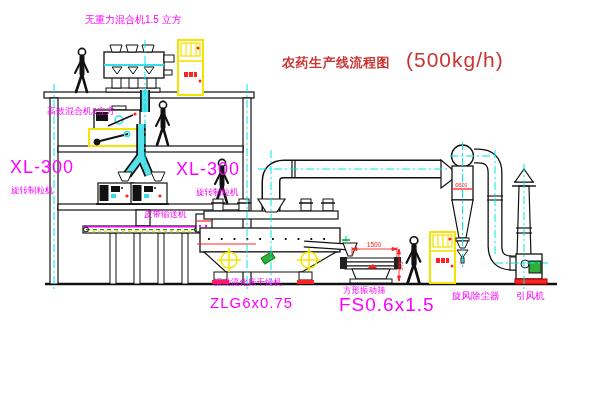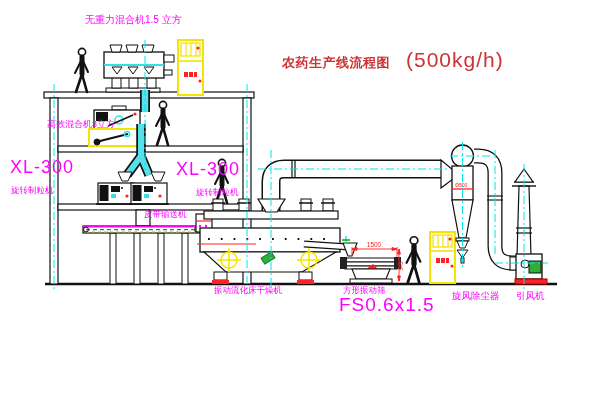--- a/index.html
+++ b/index.html
@@ -272,25 +272,26 @@
     <line x1="495" y1="263" x2="548" y2="263"></line>
     <line x1="524" y1="164" x2="524" y2="290"></line>
   </g>
 </svg>
 
 <div id="title">
   <span class="t-name">农药生产线流程图</span><span class="t-cap">(500kg/h)</span>
 </div>
 
 <div class="lbl" style="left:85px;top:15px;font-size:10px;">无重力混合机1.5 立方</div>
-<div class="lbl" style="left:47px;top:120px;font-size:9px;">高效混合机3立方</div>
+<div class="lbl" style="left:47px;top:107px;font-size:9px;">高效混合机3立方</div>
 <div class="lbl model" style="left:10px;top:158px;font-size:18px;">XL-300</div>
 <div class="lbl" style="left:11px;top:186px;font-size:8.5px;">旋转制粒机</div>
 <div class="lbl model" style="left:176px;top:160px;font-size:18px;">XL-300</div>
 <div class="lbl" style="left:196px;top:188px;font-size:8.5px;">旋转制粒机</div>
 <div class="lbl" style="left:144px;top:210px;font-size:8.5px;">皮带输送机</div>
-<div class="lbl" style="left:214px;top:286px;font-size:8.5px;">振动流化床干燥机</div>
+<div class="lbl" style="left:214px;top:278px;font-size:8.5px;">振动流化床干燥机</div>
+<div class="lbl model" style="left:210px;top:295px;font-size:15px;">ZLG6x0.75</div>
 <div class="lbl" style="left:343px;top:286px;font-size:8.5px;">方形振动筛</div>
 <div class="lbl model" style="left:339px;top:295px;font-size:19px;">FS0.6x1.5</div>
 <div class="lbl" style="left:452px;top:291px;font-size:9.5px;">旋风除尘器</div>
 <div class="lbl" style="left:516px;top:291px;font-size:9.5px;">引风机</div>
 
 </div>
 
 </body></html>

